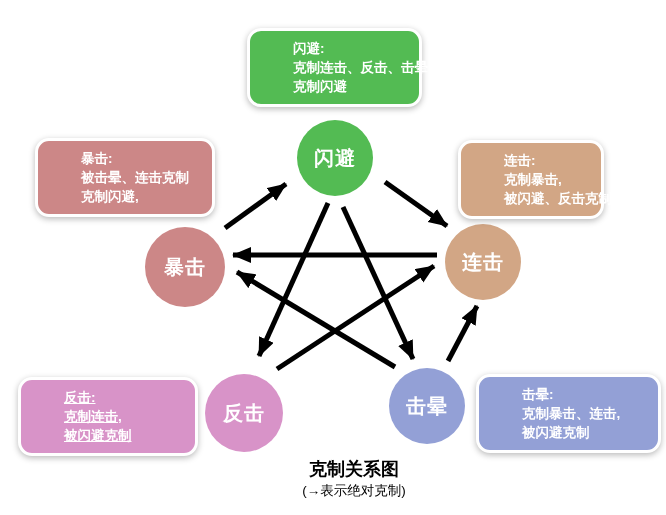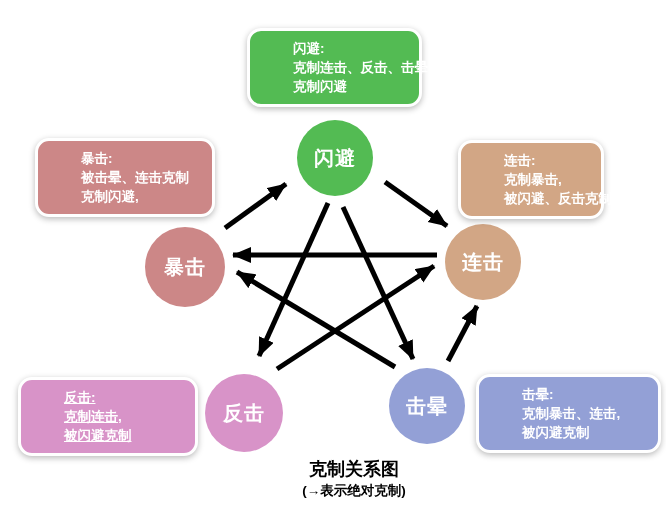--- a/index.html
+++ b/index.html
@@ -20,21 +20,21 @@
     box-shadow:0 2px 6px rgba(0,0,0,.28);
     color:#fff;font-weight:bold;font-size:13.5px;line-height:19px;
     padding:8px 11px;box-sizing:border-box;white-space:nowrap;
   }
   .boxline{white-space:nowrap;margin-left:32px;}
   .caption{
     position:absolute;left:336px;top:457px;transform:translateX(-50%);
     text-align:center;color:#000;margin-left:18px;
   }
   .caption .title{font-size:18px;font-weight:bold;line-height:24px;}
-  .caption .subtitle{font-size:13.5px;font-weight:bold;line-height:19px;}
+  .caption .subtitle{font-size:13.5px;font-weight:normal;line-height:19px;}
 </style>
 </head>
 <body>
 
 <div class="stage">
   <svg class="arrows" viewBox="0 0 666 515" xmlns="http://www.w3.org/2000/svg">
     <defs>
       <marker id="arrowhead" markerUnits="strokeWidth" markerWidth="4.2" markerHeight="3.4" refX="3.6" refY="1.6" orient="auto">
         <path d="M0,0 L3.8,1.6 L0,3.2 Z" fill="#000"></path>
       </marker>

